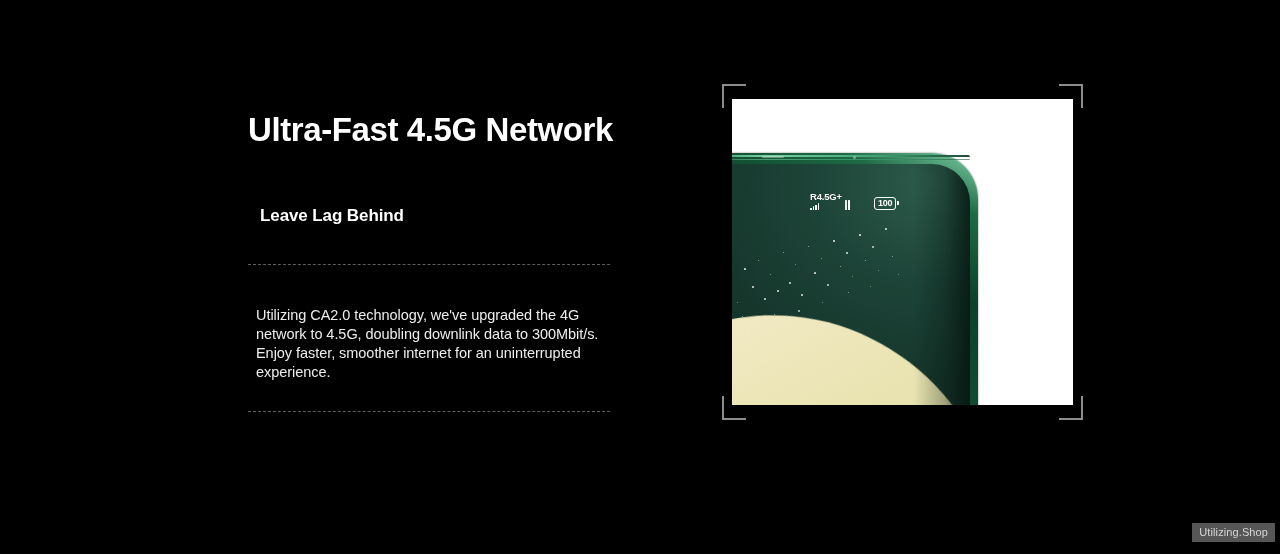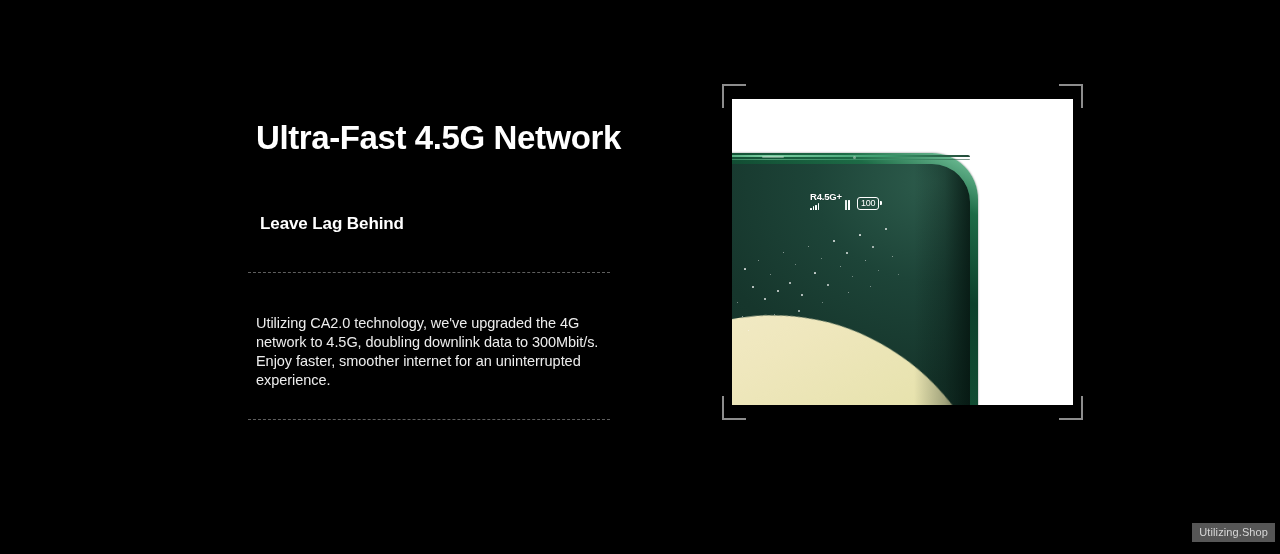--- a/index.html
+++ b/index.html
@@ -30,21 +30,21 @@
     top: 112px;
     width: 362px;
   }
 
   .headline {
     font-size: 33px;
     font-weight: 700;
     letter-spacing: -0.4px;
     line-height: 1.08;
     color: #ffffff;
-    margin: 8px;
+    margin: 0;
     white-space: nowrap;
   }
 
   .subhead {
     font-size: 17px;
     font-weight: 700;
     letter-spacing: -0.1px;
     color: #ffffff;
     margin: 12px;
     padding-top: 46px;
@@ -249,24 +249,25 @@
 
   .battery {
     display: flex;
     align-items: center;
   }
   .battery-shell {
     border: 1.2px solid #ffffff;
     border-radius: 3px;
     padding: 0.5px 3px;
     font-size: 9px;
-    font-weight: 400;
+    font-weight: 700;
     line-height: 10px;
     letter-spacing: -0.2px;
     color: #ffffff;
+    margin-left: 17px;
   }
   .battery-cap {
     width: 1.6px;
     height: 4px;
     background: #ffffff;
     border-radius: 0 1px 1px 0;
     margin-left: 1px;
   }
 
   

